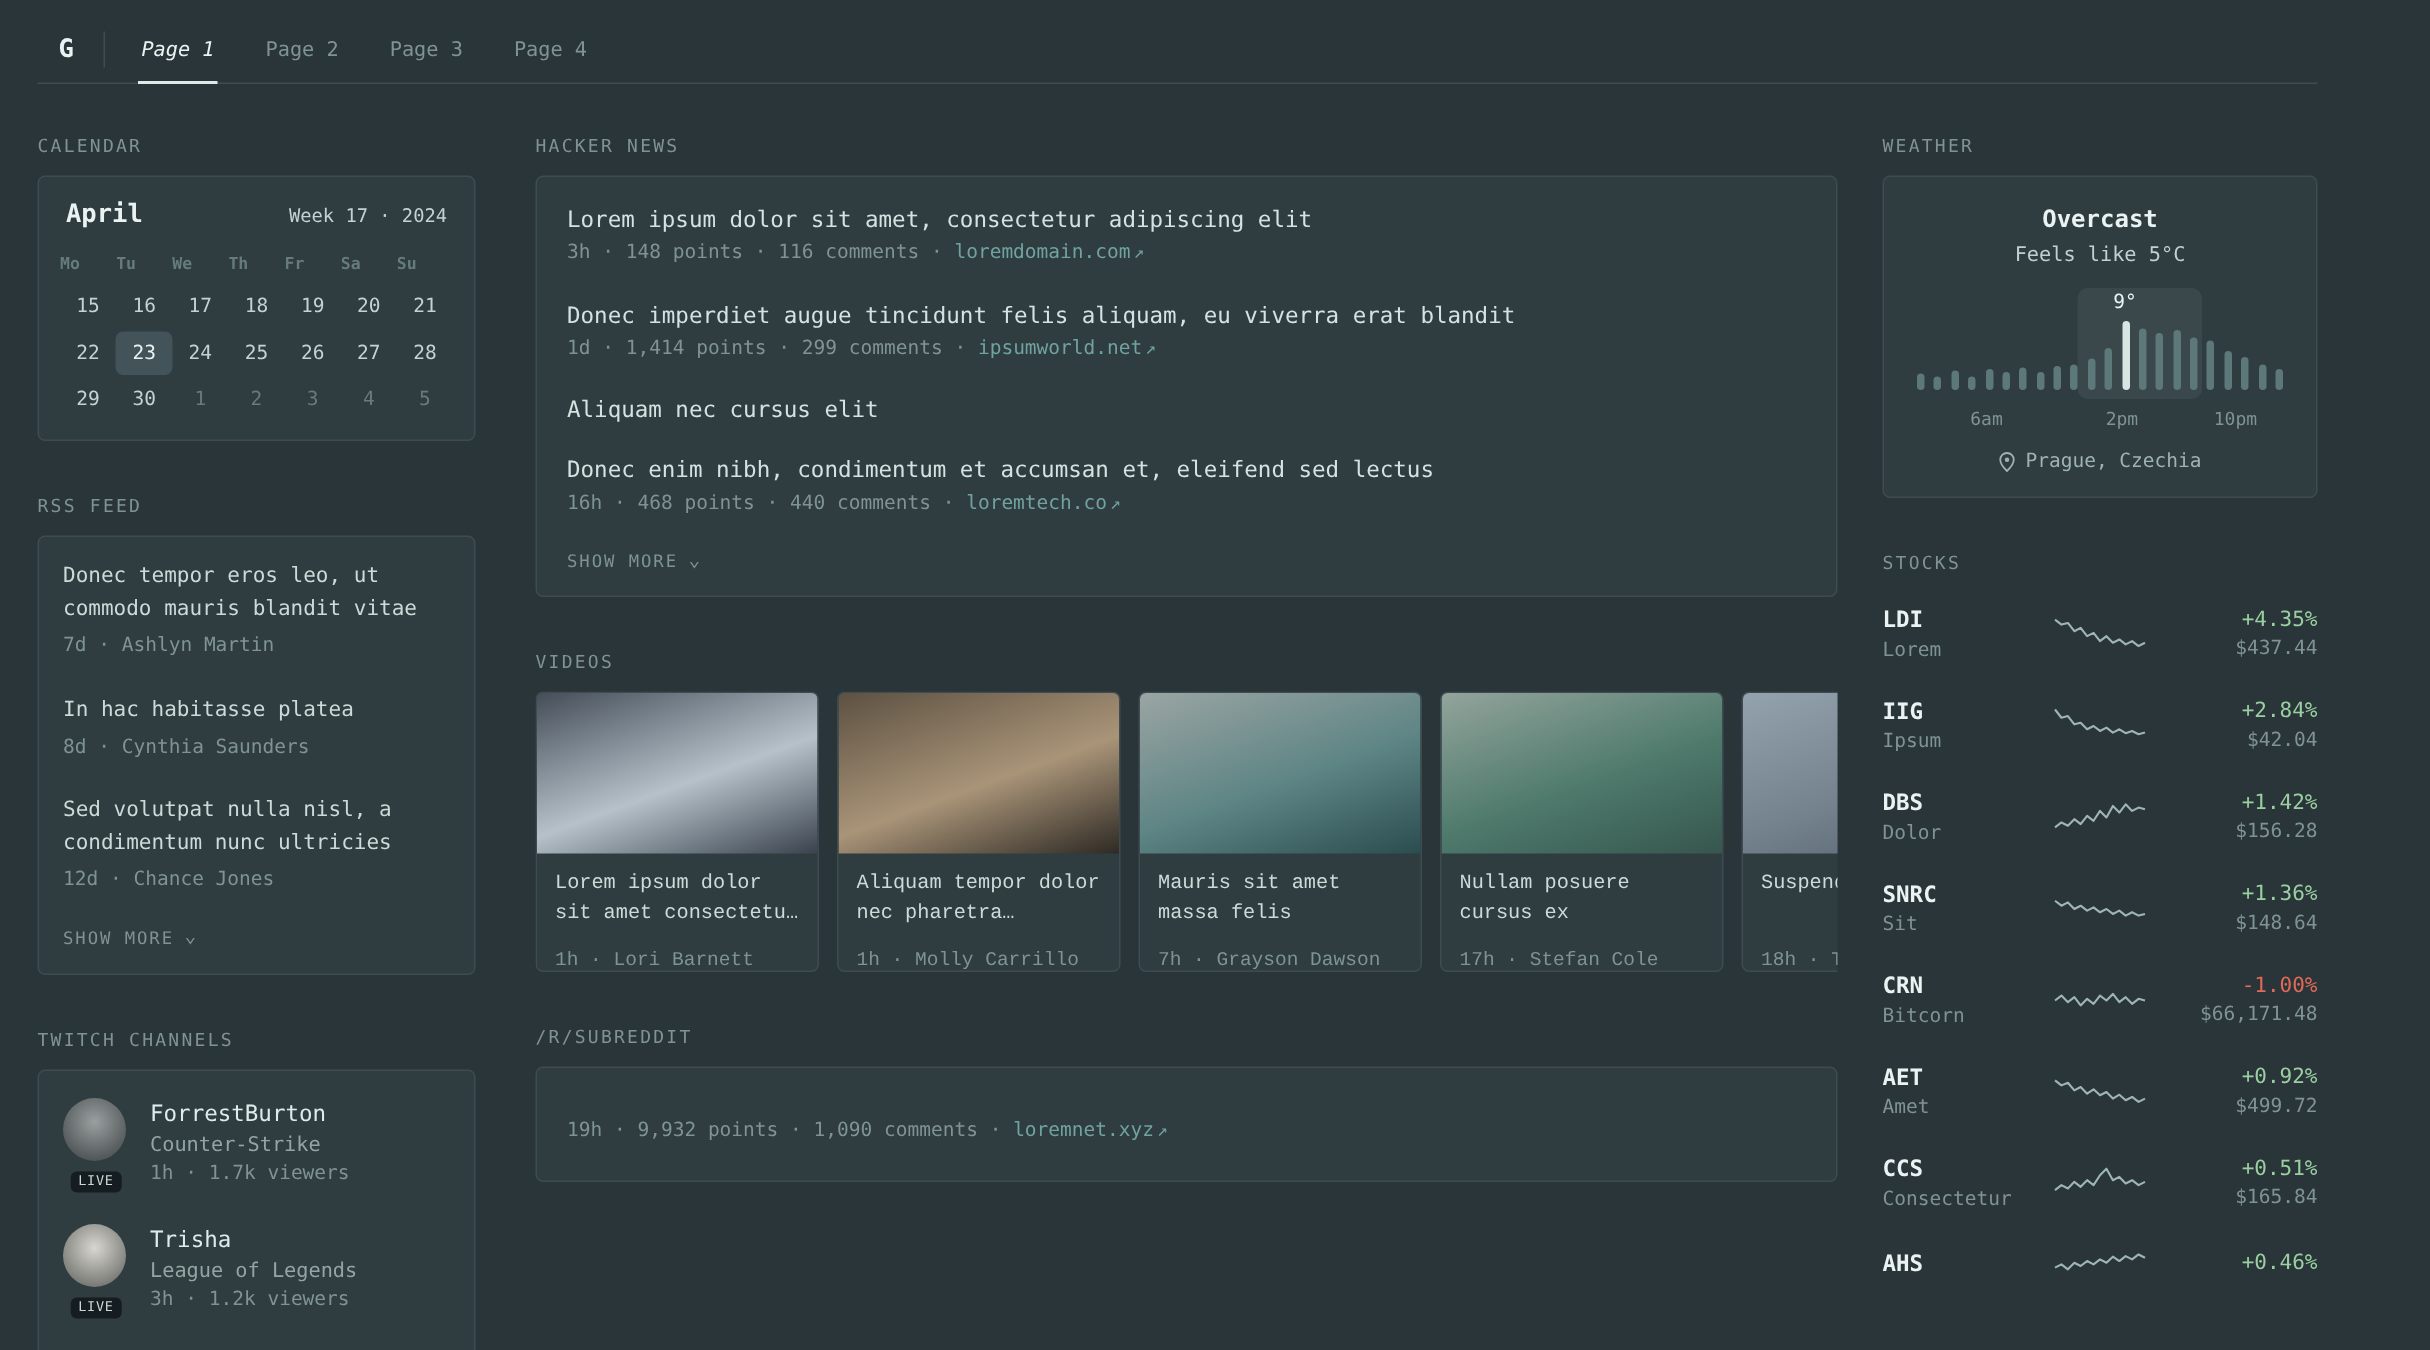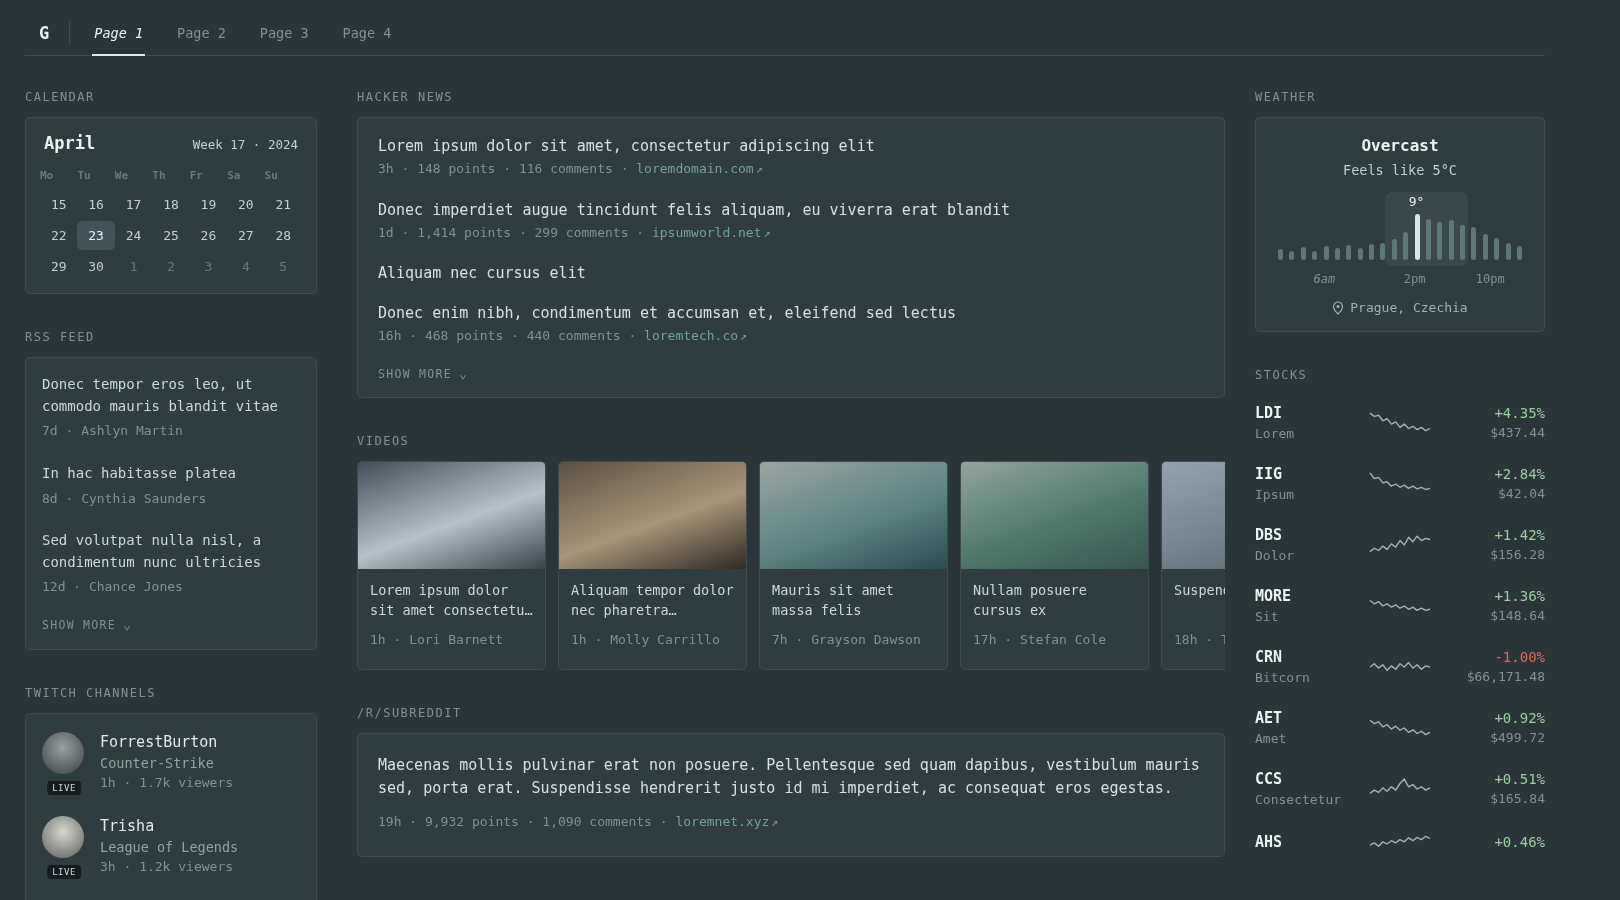--- a/index.html
+++ b/index.html
@@ -60,21 +60,21 @@
   .tw-meta{font-size:13px;color:var(--muted);margin-top:4px;}
   
   .hn-card{padding:7px 0 0;}
   .hn-item{padding:12px 20px 10px;}
   .hn-title{font-size:15px;color:#d6e2e1;cursor:pointer;}
   .hn-card .show-more{padding:11px 20px 16px;}
   
   .video-strip{display:flex;gap:12px;overflow:hidden;}
   .video-card{width:189px;min-width:189px;background:var(--card);border:1px solid var(--border);border-radius:5px;overflow:hidden;cursor:pointer;}
   .thumb{height:107px;width:100%;}
-  .v-body{padding:11px 12px 22px;}
+  .v-body{padding:11px 12px 0;font-family:Liberation Mono, monospace;}
   .v-title{font-size:13.5px;line-height:1.55;color:#ccdad8;height:42px;overflow:hidden;}
   .v-meta{font-size:13px;color:var(--muted);margin-top:10px;white-space:nowrap;overflow:hidden;}
   
   .sub-card{padding:20px 20px 24px;}
   .sub-text{margin:0;font-size:15px;line-height:1.55;color:#d6e2e1;cursor:pointer;}
   .sub-card .meta{margin-top:12px;}
   
   .weather-card{padding:18px 16px 16px;text-align:center;}
   .w-cond{font-size:16px;font-weight:700;color:var(--bright);}
   .w-feels{font-size:13.5px;color:#c0d0ce;margin-top:7px;}
@@ -348,21 +348,20 @@
                 <div class="v-title">Suspendisse diam</div>
                 <div class="v-meta">18h · Tara</div>
               </div>
             </div>
           </div>
       </div>
 
       <div class="widget">
         <h2 class="w-title">/R/SUBREDDIT</h2>
         <div class="card sub-card">
-          <p class="sub-text">Maecenas mollis pulvinar erat non posuere. Pellentesque sed quam dapibus, vestibulum mauris sed, porta erat. Suspendisse hendrerit justo id mi imperdiet, ac consequat eros egestas.</p>
           <div class="meta">
             <span>19h · 9,932 points · 1,090 comments · </span><a class="link">loremnet.xyz</a><span class="ext link">↗</span>
           </div>
         </div>
       </div>
 
     </section>
 
     <section class="col-right">
 
@@ -394,21 +393,21 @@
                 <div class="wbar" style="height: 35px;"></div>
                 <div class="wbar" style="height: 33px;"></div>
                 <div class="wbar" style="height: 26px;"></div>
                 <div class="wbar" style="height: 22px;"></div>
                 <div class="wbar" style="height: 17px;"></div>
                 <div class="wbar" style="height: 14px;"></div>
               </div>
           </div>
           <div class="w-times">
 
-              <span class="w-time" style="left: 19%; font-style: italic;">6am</span>
+              <span class="w-time" style="left: 19%;">6am</span>
 
               <span class="w-time" style="left: 56%;">2pm</span>
 
               <span class="w-time" style="left: 87%;">10pm</span>
             </div>
           <div class="w-loc">
             <svg class="pin" viewBox="0 0 24 28">
               <path d="M12 26s-9-8.5-9-15a9 9 0 1 1 18 0c0 6.5-9 15-9 15z" fill="none" stroke="currentColor" stroke-width="2.4"></path>
               <circle cx="12" cy="11" r="3" fill="currentColor"></circle>
             </svg>
@@ -458,21 +457,21 @@
                 <polyline points="2.0,19.6 6.3,16.3 10.6,18.5 14.9,14.1 19.1,17.4 23.4,11.9 27.7,15.2 32.0,8.6 36.3,13.0 40.6,5.3 44.9,9.7 49.1,4.2 53.4,8.6 57.7,6.4 62.0,7.5" fill="none" stroke="#9eb6b1" stroke-width="1.4" stroke-linejoin="round"></polyline>
               </svg>
               <div class="s-vals">
                 <div class="s-change pos">+1.42%</div>
                 <div class="s-price">$156.28</div>
               </div>
             </div>
 
             <div class="stock-row">
               <div class="s-info">
-                <div class="s-sym">MORE</div>
+                <div class="s-sym">SNRC</div>
                 <div class="s-name">Sit</div>
               </div>
               <svg class="spark" viewBox="0 0 64 26">
                 <polyline points="2.0,7.5 6.3,10.8 10.6,8.6 14.9,13.0 19.1,10.8 23.4,14.1 27.7,11.9 32.0,15.2 36.3,13.0 40.6,16.3 44.9,14.1 49.1,17.4 53.4,15.2 57.7,17.4 62.0,16.3" fill="none" stroke="#9eb6b1" stroke-width="1.4" stroke-linejoin="round"></polyline>
               </svg>
               <div class="s-vals">
                 <div class="s-change pos">+1.36%</div>
                 <div class="s-price">$148.64</div>
               </div>
             </div>

